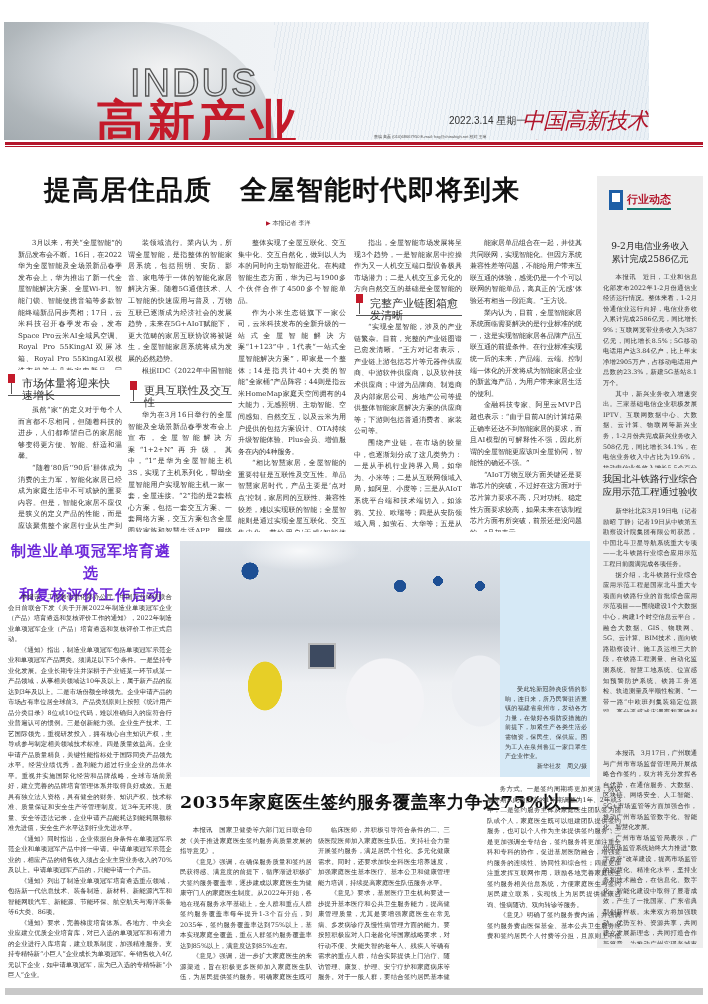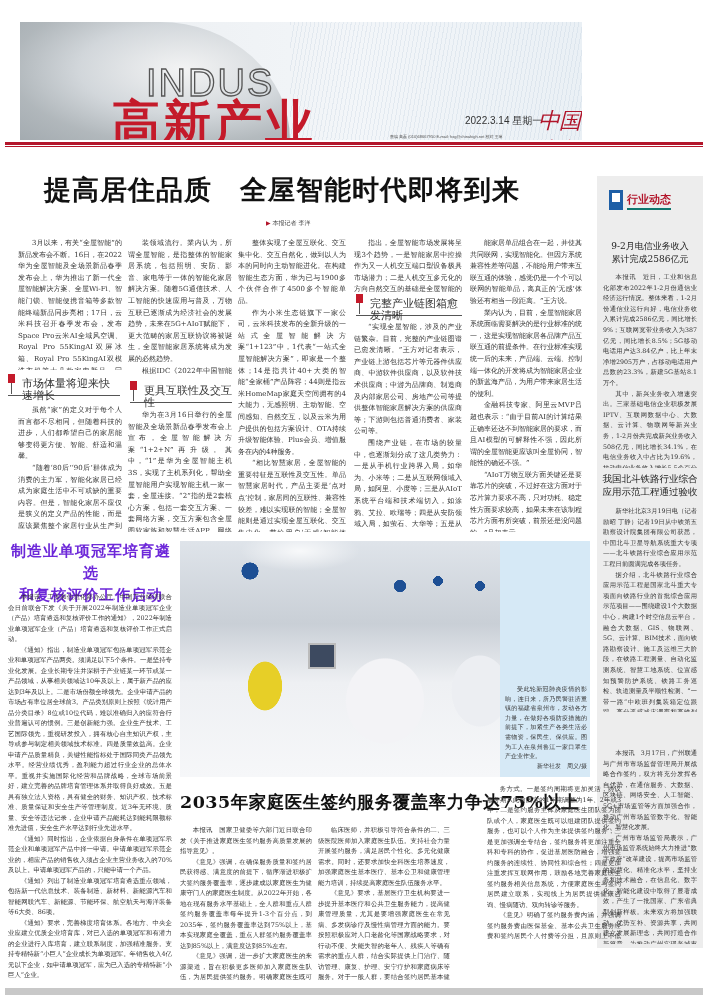--- a/index.html
+++ b/index.html
@@ -1,20 +1,20 @@
 <!DOCTYPE html>
 <html><head>
 <meta charset="utf-8">
 <style>
   * { box-sizing: border-box; margin: 0; padding: 0; }
   html, body { width: 708px; height: 1004px; background: #fff; overflow: hidden; }
   body { position: relative; font-family: "DejaVu Serif", serif; color: #222; }
 
   
-  .masthead { position: absolute; left: 20px; top: 22px; width: 562px; height: 118px;
+  .masthead { position: absolute; left: 4px; top: 22px; width: 645px; height: 118px;
     background: linear-gradient(90deg, #d9dde2 0%, #eef1f4 30%, #f3f6f9 60%, #eaf0f5 100%); overflow: hidden; }
   .mast-photo { position: absolute; left: 0; top: 0; width: 270px; height: 118px;
     background: radial-gradient(ellipse at 60% 40%, #f4f4f4 0%, #cfd4d8 45%, #a9b0b4 75%, #9aa2a7 100%);
     border-top-right-radius: 130px 118px; opacity: .85; }
   .mast-waves { position: absolute; left: 270px; top: 0; width: 428px; height: 118px;
     background: repeating-linear-gradient(100deg, rgba(170,190,210,.35) 0 1px, transparent 1px 4px); opacity: .6; }
   .indus { position: absolute; left: 126px; top: 40px; font-family: "Liberation Sans", sans-serif;
     font-size: 38px; letter-spacing: 2px; color: transparent; -webkit-text-stroke: 1.3px #555; }
   .section-name { position: absolute; left: 92px; top: 76px; font-family: "DejaVu Sans", sans-serif;
     font-weight: bold; font-size: 48px; letter-spacing: 3px; color: #c41a2a; line-height: 1; }

